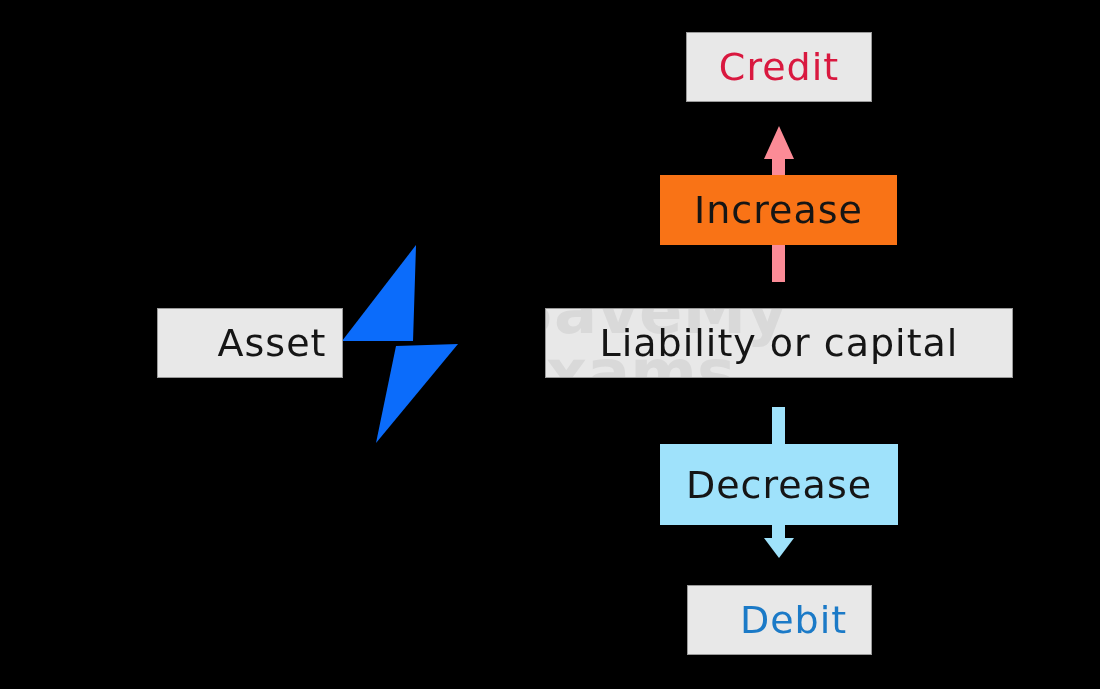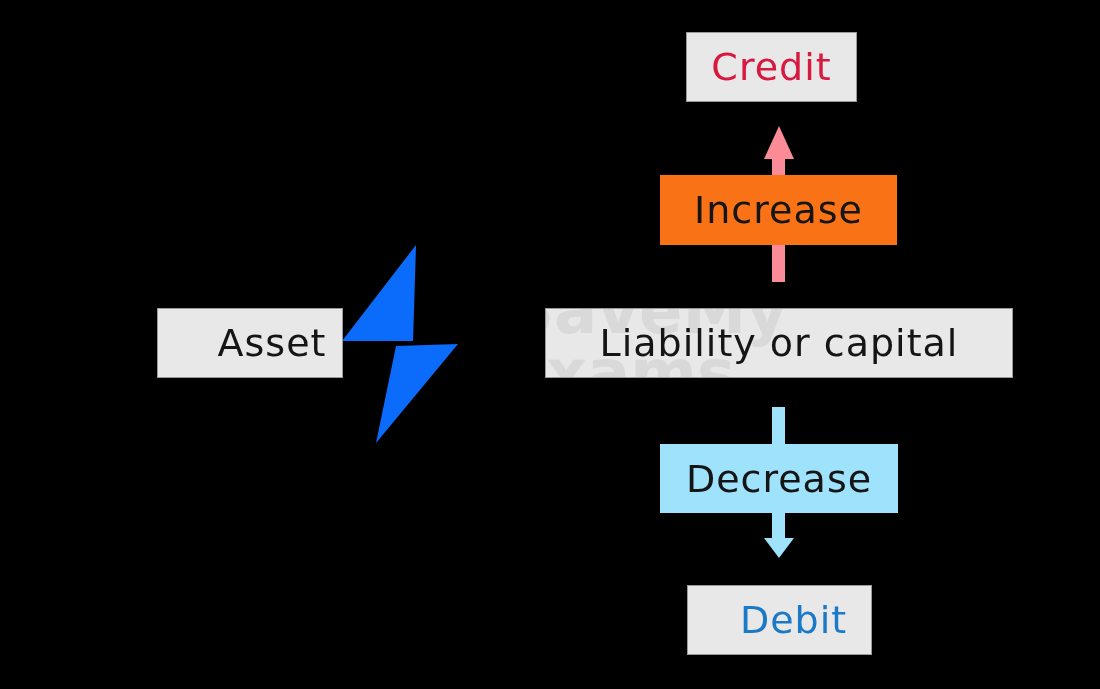--- a/index.html
+++ b/index.html
@@ -16,25 +16,25 @@
     display:flex;align-items:center;justify-content:center;
     box-sizing:border-box;
     font-size:38px;letter-spacing:1px;
     color:#151515;
     z-index:2;
   }
   .box.gray{background:#e8e8e8;border:1px solid #9a9a9a;}
   .box.pink{background:#f97316;}
   .box.blue{background:#9fe2fb;}
   .asset-box{left:157px;top:308px;width:186px;height:70px;padding-left:44px;}
-  .credit-box{left:686px;top:32px;width:171px;height:70px;}
+  .credit-box{left:686px;top:32px;width:186px;height:70px;}
   .credit-box .lbl{color:#d9183f;}
   .increase-box{left:660px;top:175px;width:237px;height:70px;}
   .liability-box{left:545px;top:308px;width:468px;height:70px;overflow:hidden;position:absolute;}
-  .decrease-box{left:660px;top:444px;width:238px;height:69px;}
+  .decrease-box{left:660px;top:444px;width:238px;height:81px;}
   .debit-box{left:687px;top:585px;width:185px;height:70px;}
   .debit-box .lbl{color:#1b7ac7;margin-left:28px;}
   .lbl{position:relative;z-index:2;white-space:nowrap;}
   .wm{
     position:absolute;left:0;
     font-weight:bold;font-size:64px;line-height:1.15;
     color:#d9d9d9;letter-spacing:0;
     z-index:1;pointer-events:none;white-space:nowrap;
   }
   .wm.line1{top:-34px;left:-38px;}

